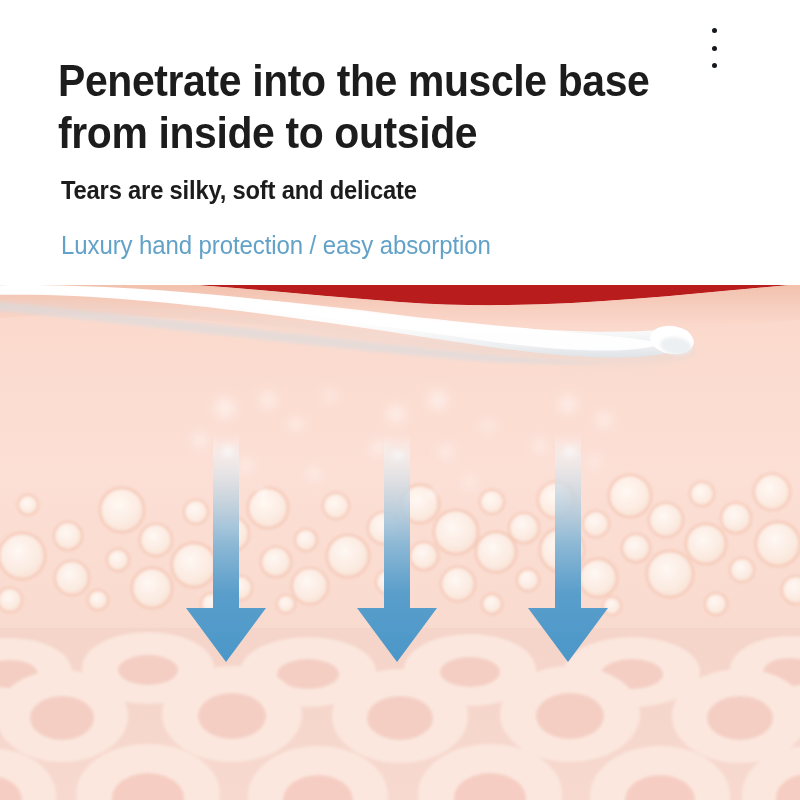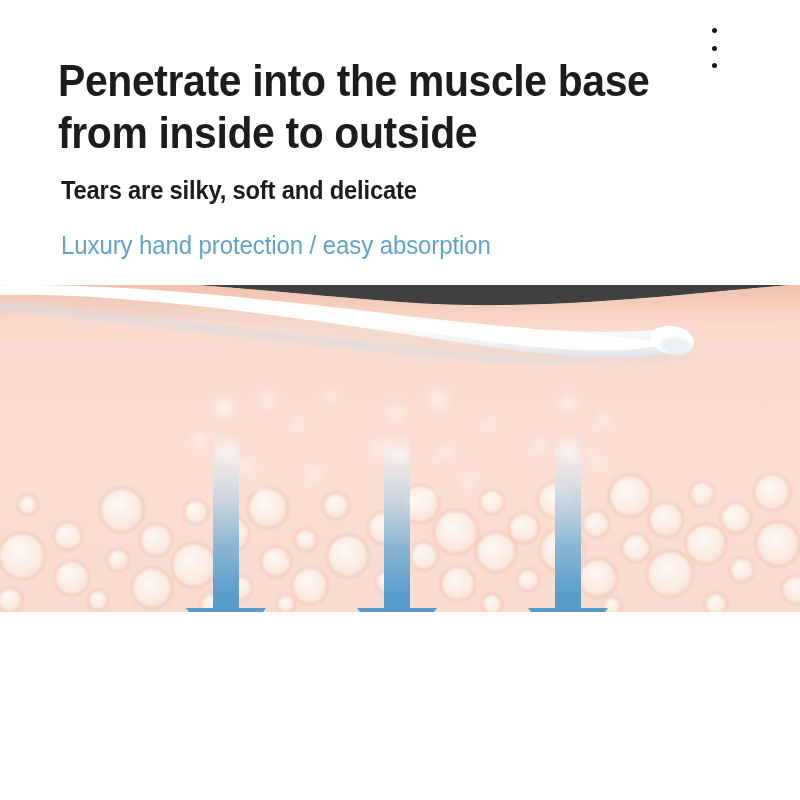--- a/index.html
+++ b/index.html
@@ -5,22 +5,22 @@
 <style>
   * { box-sizing: border-box; margin: 0; padding: 0; }
   html, body {
     width: 800px; height: 800px;
     overflow: hidden;
     background: #ffffff;
     font-family: "Liberation Sans", sans-serif;
   }
   #stage {
     position: relative;
-    width: 800px; height: 612px;
-    background: #404040;
+    width: 800px; height: 800px;
+    background: #b91c1c;
     overflow: hidden;
   }
 
   
   #header-block {
     position: absolute;
     left: 0; top: 0;
     width: 800px; height: 285px;
     background: #ffffff;
     z-index: 40;

